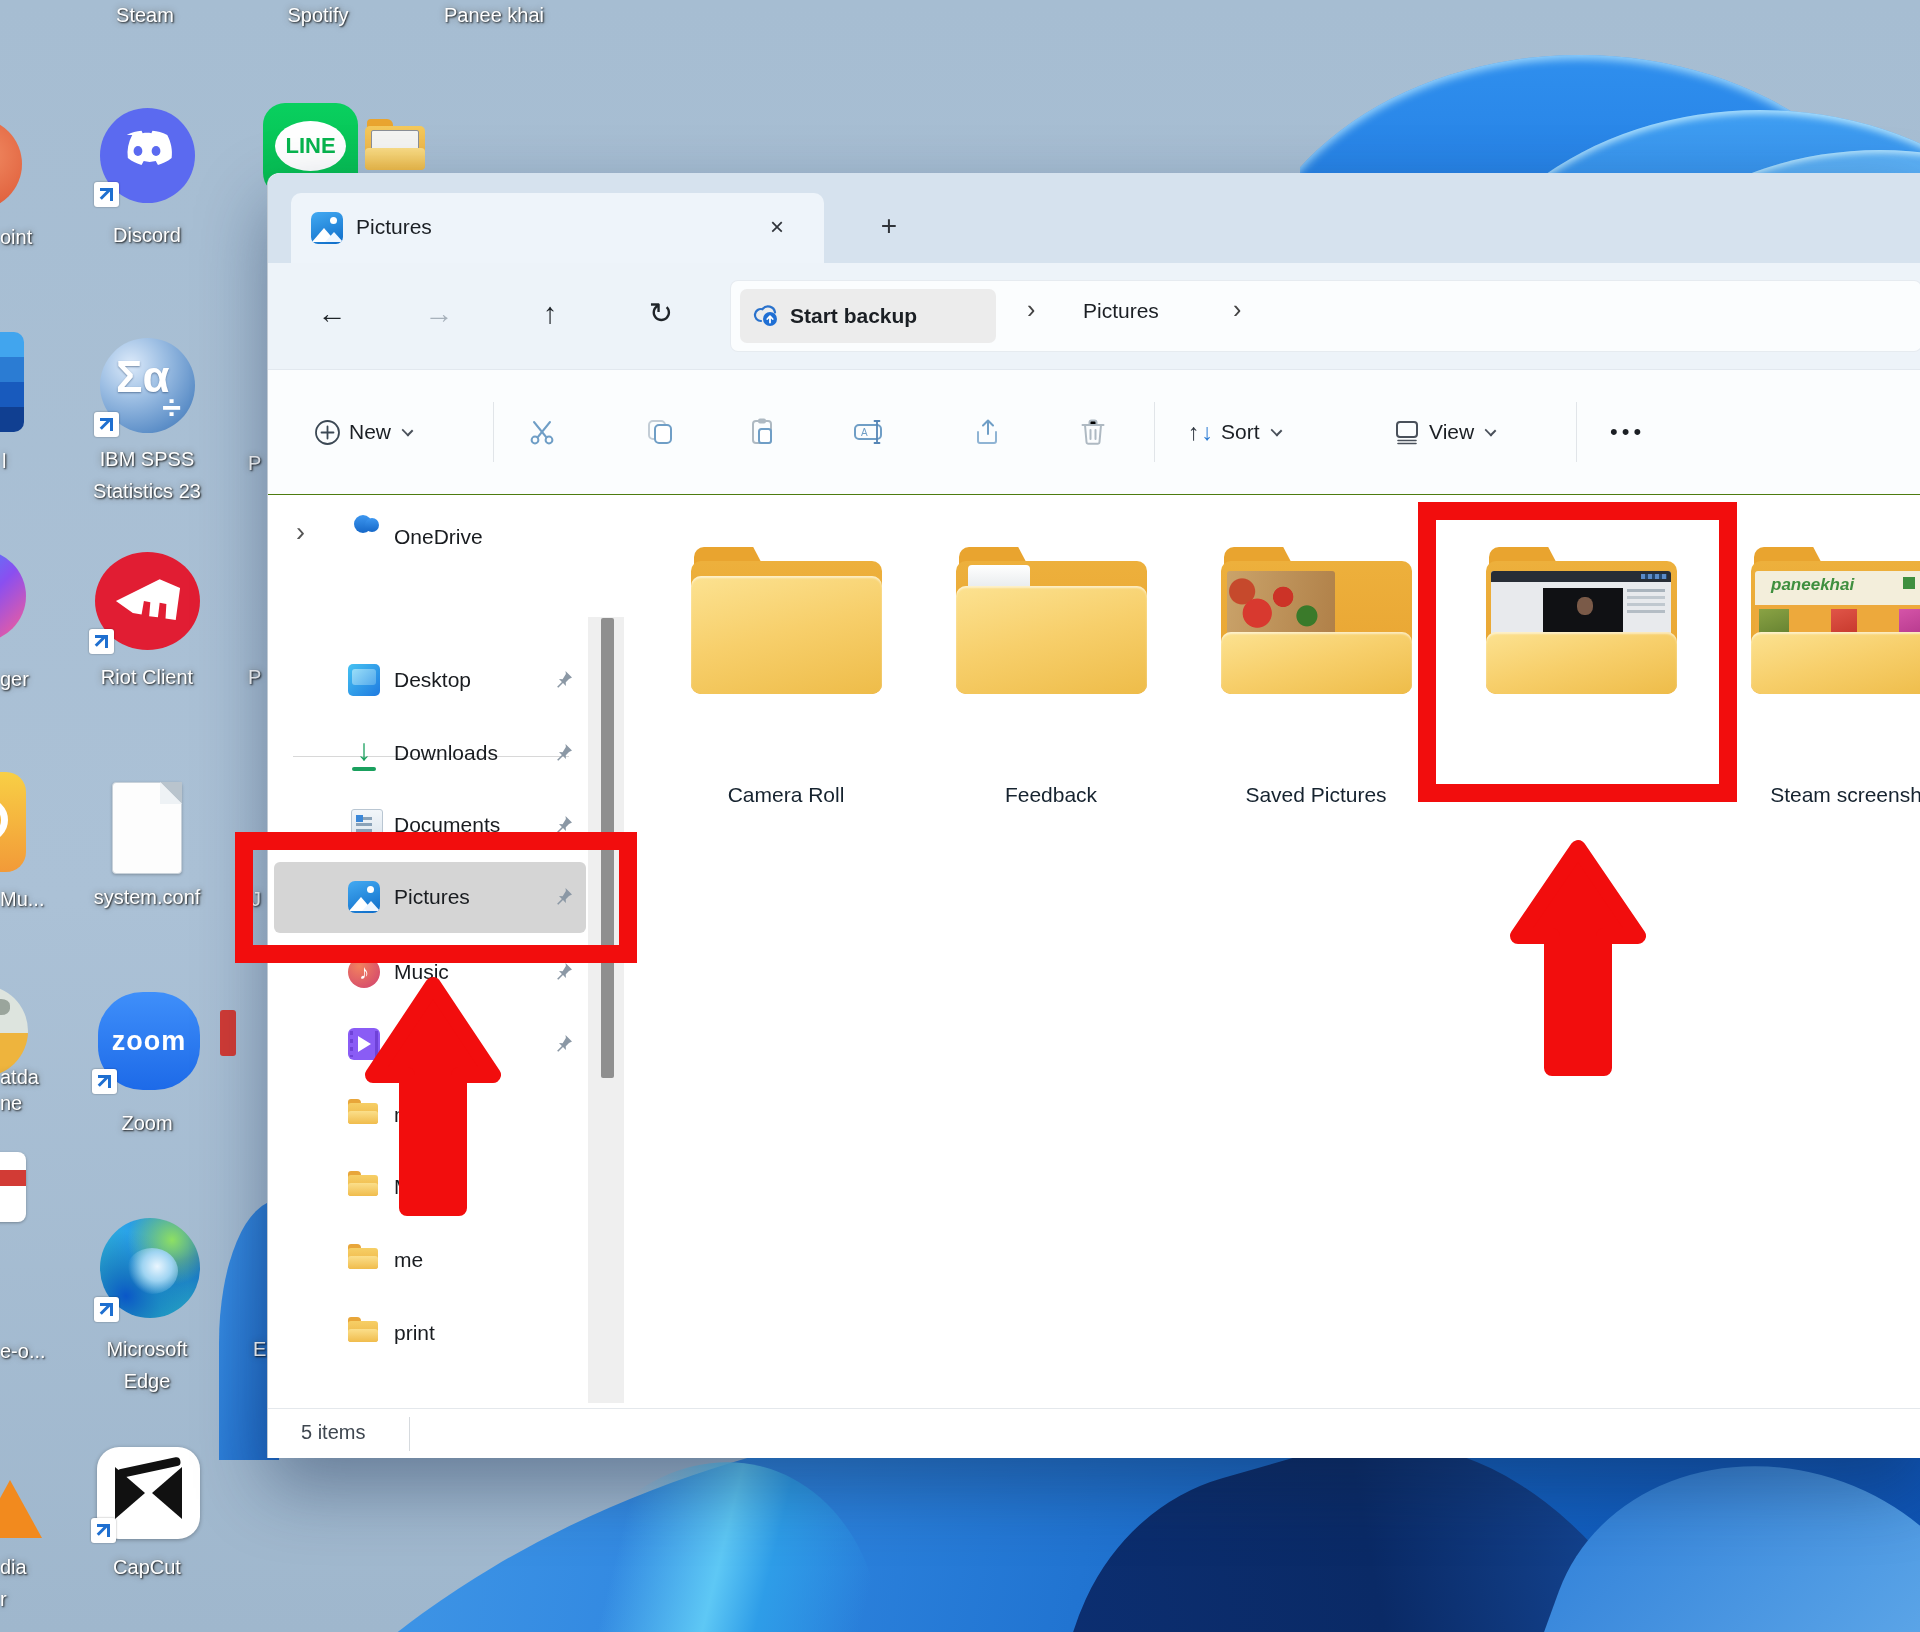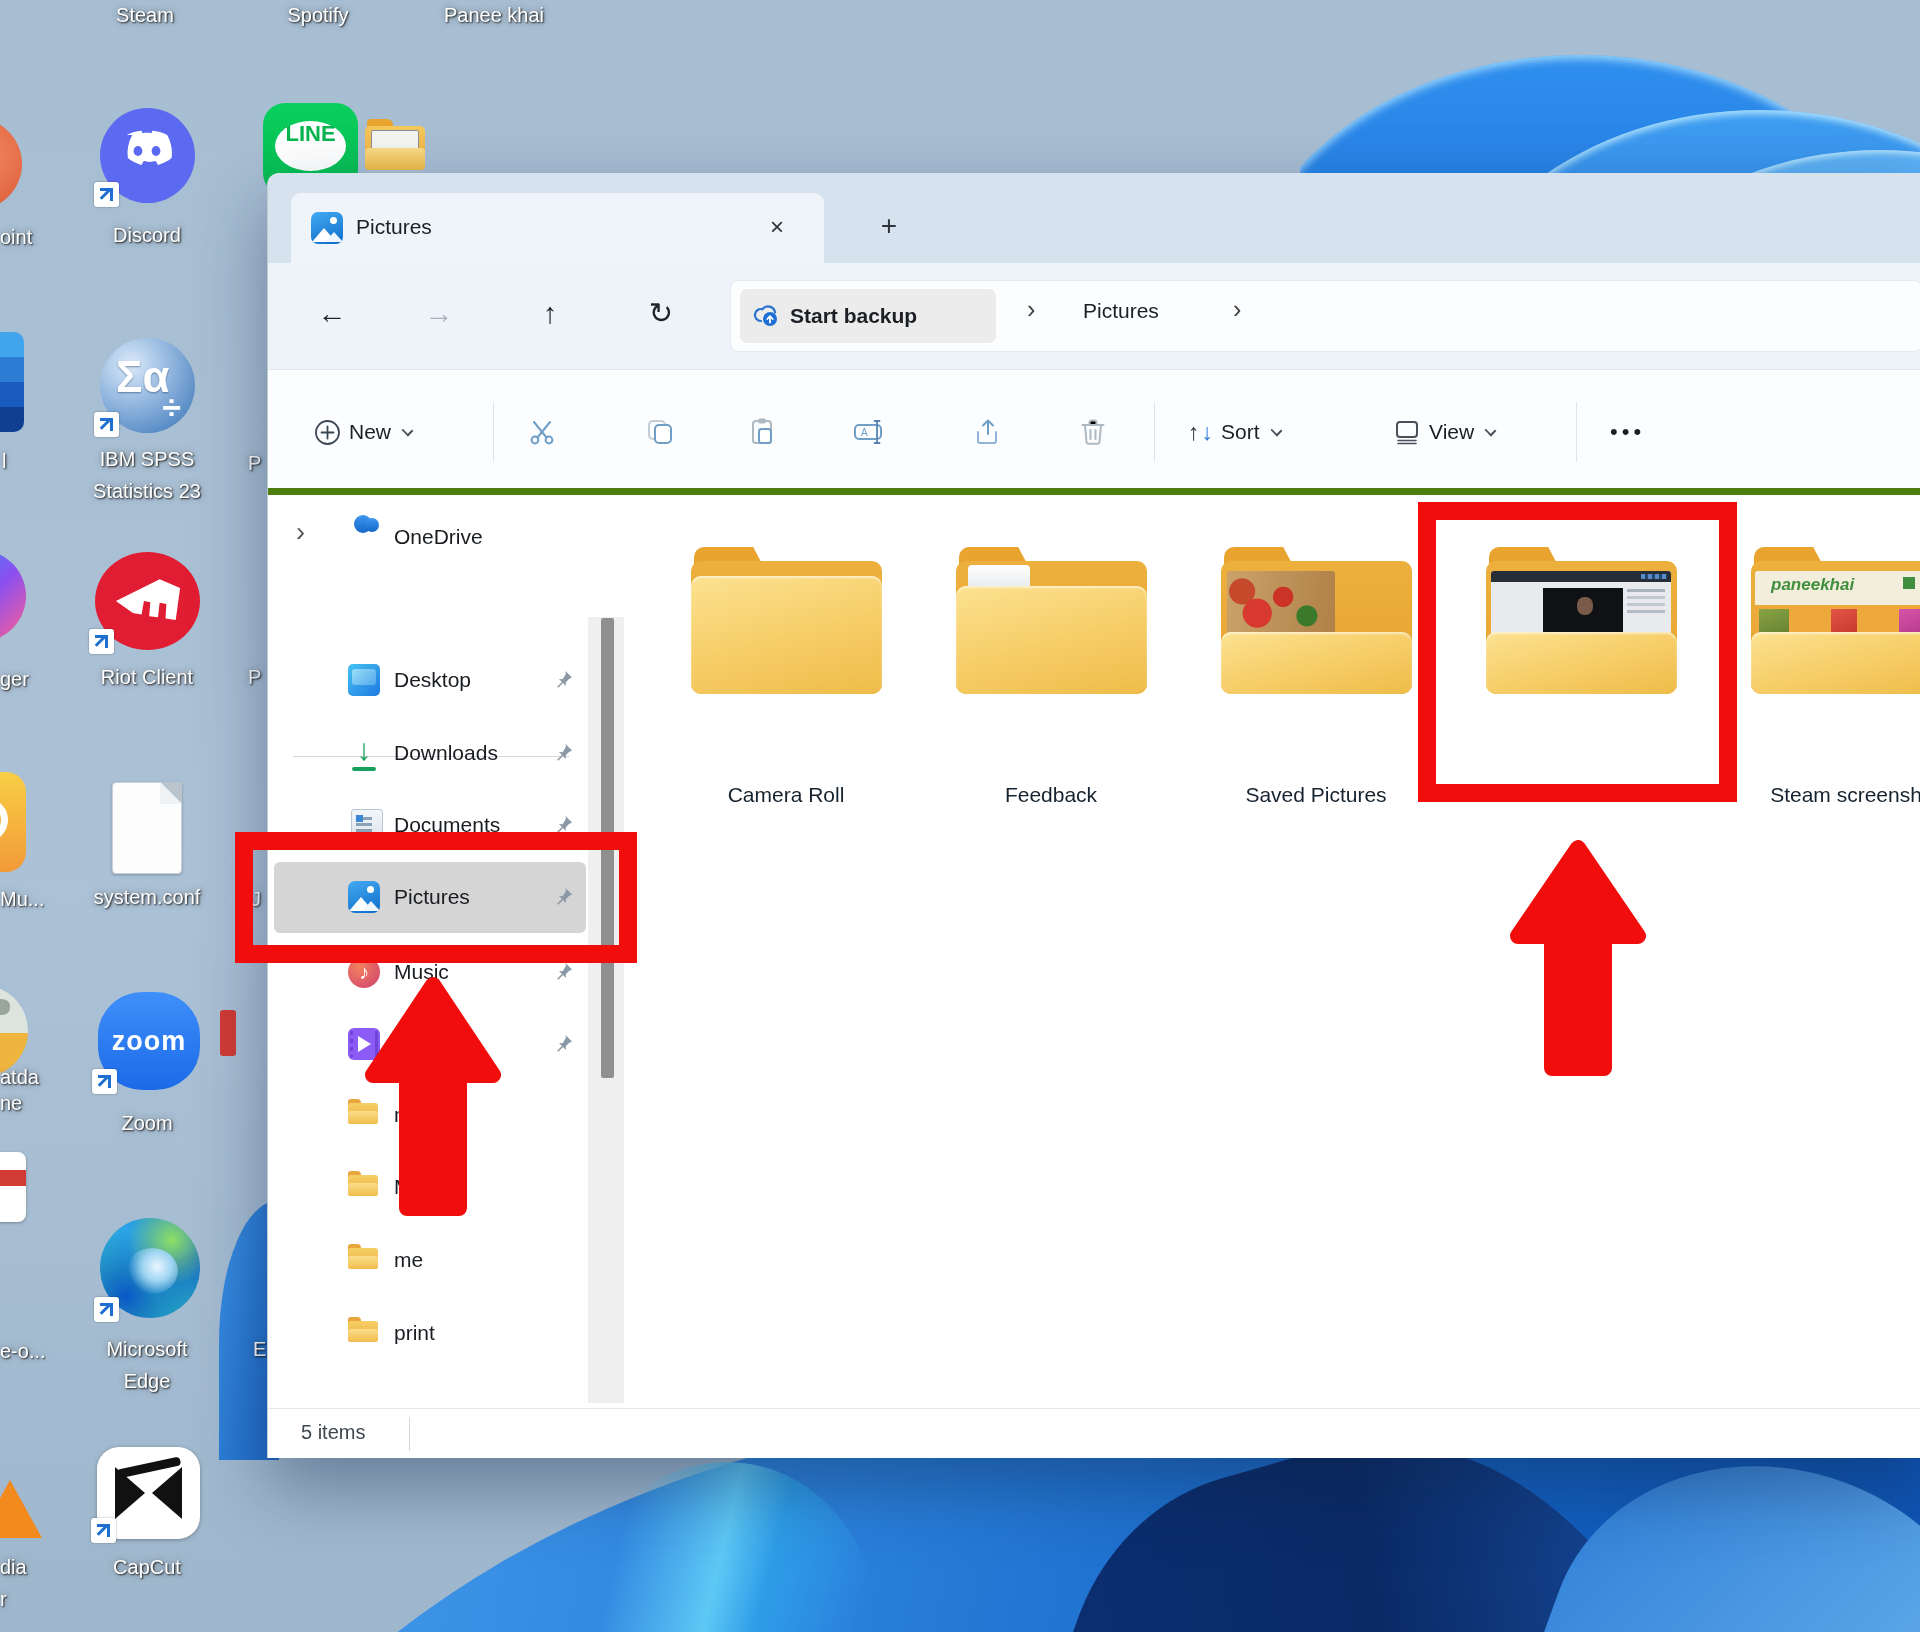--- a/index.html
+++ b/index.html
@@ -63,21 +63,21 @@
                   conic-gradient(from 220deg at 50% 50%, #35c7a8, #2aa3e8 30%, #1668c8 60%, #2bb7c0 85%, #35c7a8); }
   .ic-edge:after { content:""; position:absolute; left:26px; top:30px; width:52px; height:46px; border-radius:50%;
       background:radial-gradient(circle at 60% 40%, #eaf6ff 0%, #9fd4f2 35%, rgba(20,90,180,0) 70%); }
   .ic-capcut { width:103px; height:92px; border-radius:22px; background:#fff; box-shadow:0 1px 4px rgba(0,0,0,.3); }
   .ic-capcut .t1,.ic-capcut .t2 { position:absolute; top:20px; width:0; height:0; }
   .ic-capcut .t1 { left:18px; border-top:26px solid transparent; border-bottom:26px solid transparent; border-left:30px solid #111; }
   .ic-capcut .t2 { right:18px; border-top:26px solid transparent; border-bottom:26px solid transparent; border-right:30px solid #111; }
   .ic-capcut .bar { position:absolute; left:20px; top:16px; width:64px; height:9px; background:#111; border-radius:4px; transform:rotate(-12deg); }
   .ic-line { width:95px; height:92px; border-radius:22px; background:linear-gradient(180deg,#09d05f,#06b94f); }
   .ic-line .bub { position:absolute; left:12px; top:18px; width:71px; height:50px; background:#fff; border-radius:50%;
-      display:flex; justify-content:center; color:#07b54e; font-weight:bold; font-size:22px; }
+      display:flex; align-items:center; justify-content:center; color:#07b54e; font-weight:bold; font-size:22px; }
   .mini-folder-desk { position:relative; width:60px; height:55px; }
   .mini-folder-desk .tab { position:absolute; left:2px; top:2px; width:26px; height:12px; background:#e9a42f; border-radius:4px 6px 0 0; }
   .mini-folder-desk .bod { position:absolute; left:0; top:9px; width:100%; height:44px; background:linear-gradient(180deg,#f4c95c,#eaa93a); border-radius:5px; }
   .mini-folder-desk .pv  { position:absolute; left:6px; top:13px; width:48px; height:26px; background:#f4f4f2; border:1px solid #8b8f96; border-radius:2px; }
   .mini-folder-desk .pv.red:after { content:""; position:absolute; left:8px; bottom:2px; width:16px; height:9px; background:#c43b2e; }
   .mini-folder-desk .fr  { position:absolute; left:0; bottom:2px; width:100%; height:22px; background:linear-gradient(180deg,#fadd86,#efba47); border-radius:4px; }
 
   
   .sliver { position:absolute; overflow:visible; }
 
@@ -94,21 +94,21 @@
             font-size:28px; color:#30343a; }
   .navbar { position:absolute; left:0; top:90px; width:100%; height:107px; background:#edf3f9; border-bottom:1px solid #e2e8ef; }
   .navbtn { position:absolute; top:28px; width:44px; height:44px; text-align:center; line-height:44px; font-size:29px; color:#1f2429; }
   .navbtn-disabled { color:#a7b1bb; }
   .addressbar { position:absolute; left:463px; top:18px; width:1190px; height:70px; background:#fbfdfe; border-radius:7px;
                 box-shadow:0 0 0 1px #e6ebf0; }
   .backup-pill { position:absolute; left:9px; top:8px; width:256px; height:54px; background:#ececec; border-radius:7px;
                  display:flex; align-items:center; gap:10px; padding-left:12px; font-size:21px; color:#1b1f24;font-weight:bold; }
   .crumb-sep { position:absolute; top:14px; font-size:25px; color:#444; }
   .crumb { position:absolute; top:18px; font-size:21px; color:#1b1f24; }
-  .toolbar { position:absolute; left:0; top:197px; width:100%; height:125px; background:#fbfdfe; border-bottom:7px solid #4d7c0f; }
+  .toolbar { position:absolute; left:0; top:197px; width:100%; height:125px; background:#fbfdfe; border-bottom:1px solid #4d7c0f; }
   .tbtn { position:absolute; top:34px; height:56px; display:flex; align-items:center; gap:8px; color:#1b1f24; font-size:21px; }
   .tsep { position:absolute; top:32px; width:1px; height:60px; background:#e1e5e9; }
   .chev { display:inline-block; width:9px; height:9px; border-right:2px solid #49505a; border-bottom:2px solid #49505a;
           transform:rotate(45deg) scale(1,.85); margin-left:4px; margin-top:-4px; }
   .sort-up { font-size:23px; color:#2f3640; } .sort-down { font-size:23px; color:#2b7bd4; margin-left:-6px; }
   .more-dots { font-size:22px; letter-spacing:4px; color:#1b1f24; }
 
   
   .sidebar { position:absolute; left:0; top:322px; width:356px; height:913px; background:#fff; }
   .side-track { position:absolute; left:320px; top:122px; width:36px; height:786px; background:#efefef; }

